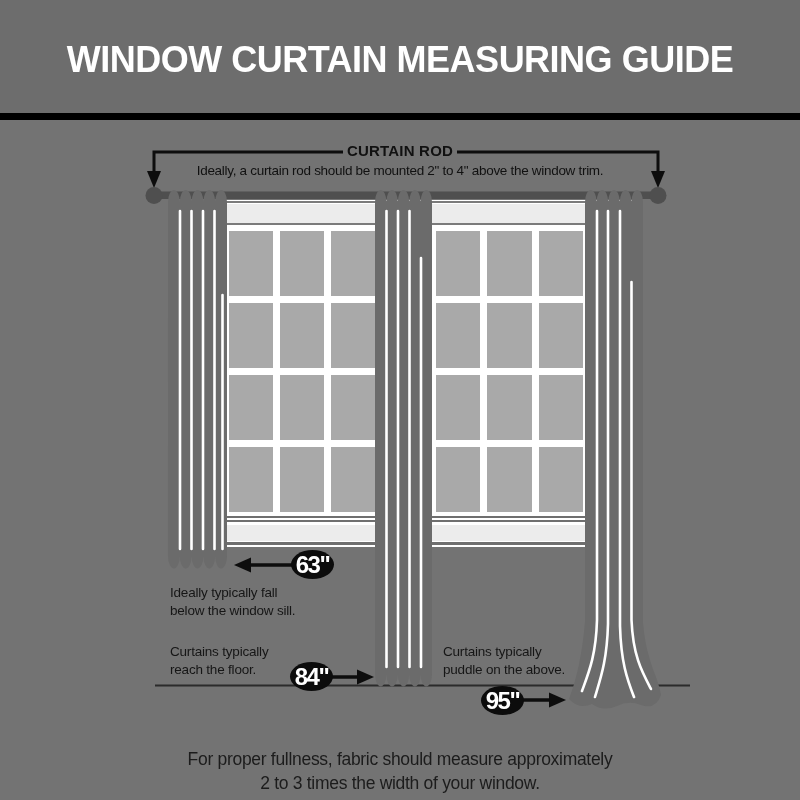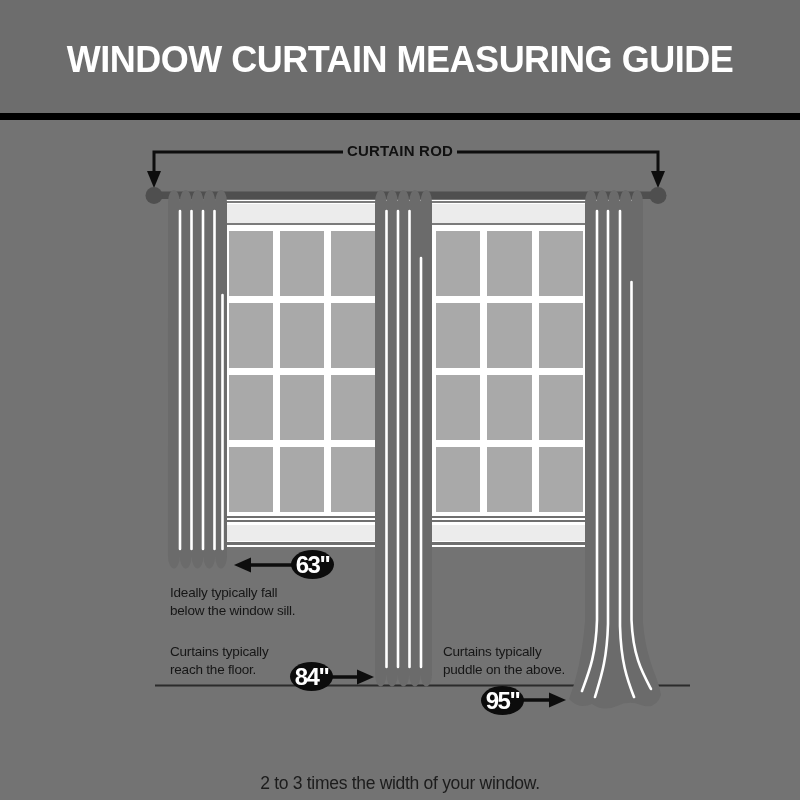--- a/index.html
+++ b/index.html
@@ -141,36 +141,37 @@
       <line class="arrow-line" x1="331" y1="677" x2="357" y2="677"></line>
       <polygon class="ink-fill" points="374,677 357,669.5 357,684.5"></polygon>
     </g>
     <g>
       <line class="arrow-line" x1="522" y1="700" x2="549" y2="700"></line>
       <polygon class="ink-fill" points="566,700 549,692.5 549,707.5"></polygon>
     </g>
   </svg>
 
   <div class="rod-label">CURTAIN ROD</div>
+  <div class="rod-desc">Ideally, a curtain rod should be mounted 2" to 4" above the window trim.</div>
 
   <div class="badge" style="left:291px;top:550px;width:43px;height:29px">63"</div>
   <div class="badge" style="left:290px;top:662px;width:43px;height:29px">84"</div>
   <div class="badge" style="left:481px;top:686px;width:43px;height:29px">95"</div>
 
   <div class="caption" style="left:170px;top:584px;width:170px">
     <span>Ideally typically fall</span><br>
     <span>below the window sill.</span>
   </div>
   <div class="caption" style="left:170px;top:643px;width:160px">
     <span>Curtains typically</span><br>
     <span>reach the floor.</span>
   </div>
   <div class="caption" style="left:443px;top:643px;width:170px">
     <span>Curtains typically</span><br>
     <span>puddle on the above.</span>
   </div>
 
   <div class="footer">
-    <br>
+    <span>For proper fullness, fabric should measure approximately</span><br>
     <span>2 to 3 times the width of your window.</span>
   </div>
 
 </div>
 
 </body></html>

